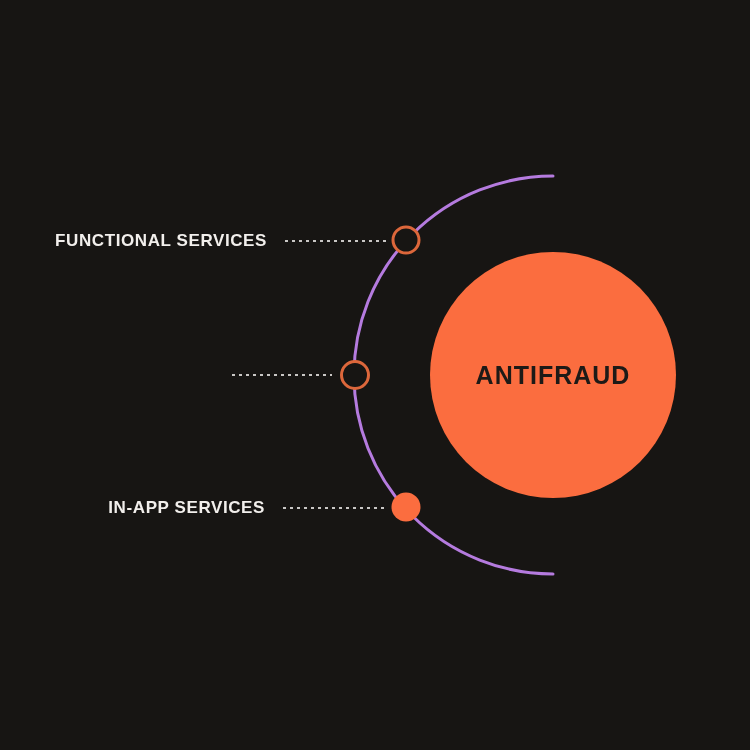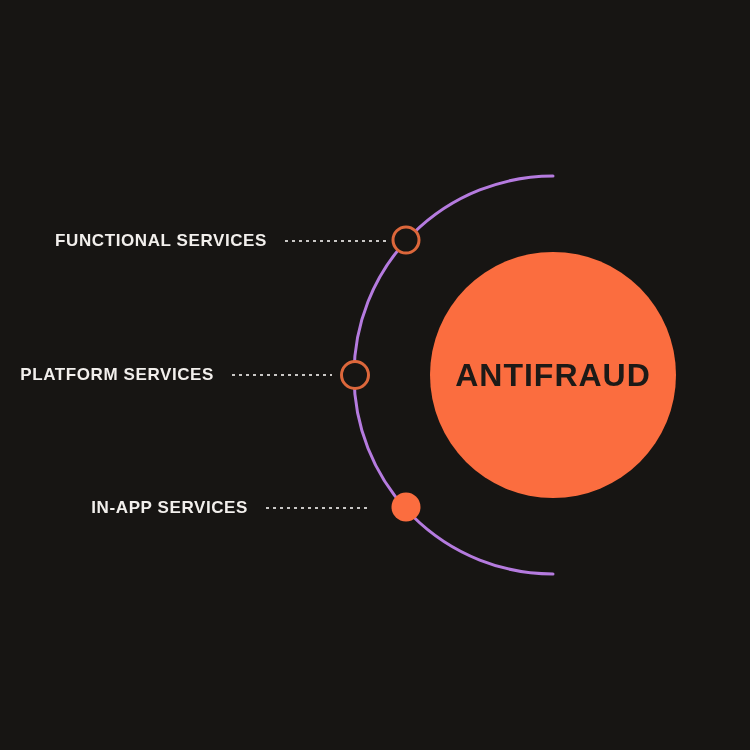--- a/index.html
+++ b/index.html
@@ -40,21 +40,21 @@
     left:430px;top:252px;
     width:246px;height:246px;
     border-radius:50%;
     background:var(--orange);
     display:flex;
     align-items:center;
     justify-content:center;
   }
   .center-title{
     color:var(--center-text);
-    font-size:32px;
+    font-size:25px;
     font-weight:bold;
     letter-spacing:1px;
     white-space:nowrap;
   }
   .label-row{
     position:absolute;
     display:flex;
     align-items:center;
     gap:18px;
     transform:translateY(-50%);
@@ -68,21 +68,21 @@
   }
   .dotted{
     display:inline-block;
     height:2px;
     background:repeating-linear-gradient(90deg, var(--dots) 0 3px, transparent 3px 7px);
   }
   .row-functional{top:241px;right:362px;}
   .row-functional .dotted{width:103px;}
   .row-platform{top:375px;right:418px;}
   .row-platform .dotted{width:100px;}
-  .row-inapp{top:508px;right:382px;}
+  .row-inapp{top:508px;right:365px;}
   .row-inapp .dotted{width:102px;}
 </style>
 </head>
 <body>
 
 <div class="stage">
 
   <svg class="layer" width="750" height="750" viewBox="0 0 750 750">
     <path class="orbit-arc" d="M 553 176 A 199 199 0 0 0 354 375 A 199 199 0 0 0 553 574"></path>
     <circle class="node-outline" cx="406" cy="240" r="13"></circle>
@@ -93,21 +93,20 @@
   <div class="center-circle">
     <span class="center-title">ANTIFRAUD</span>
   </div>
 
   <div class="label-row row-functional">
     <span class="svc-label">FUNCTIONAL SERVICES</span>
     <span class="dotted"></span>
   </div>
 
   <div class="label-row row-platform">
-    <span class="svc-label">PLATFORM SERVICES</span>
     <span class="dotted"></span>
   </div>
 
   <div class="label-row row-inapp">
     <span class="svc-label">IN-APP SERVICES</span>
     <span class="dotted"></span>
   </div>
 
 </div>
 

